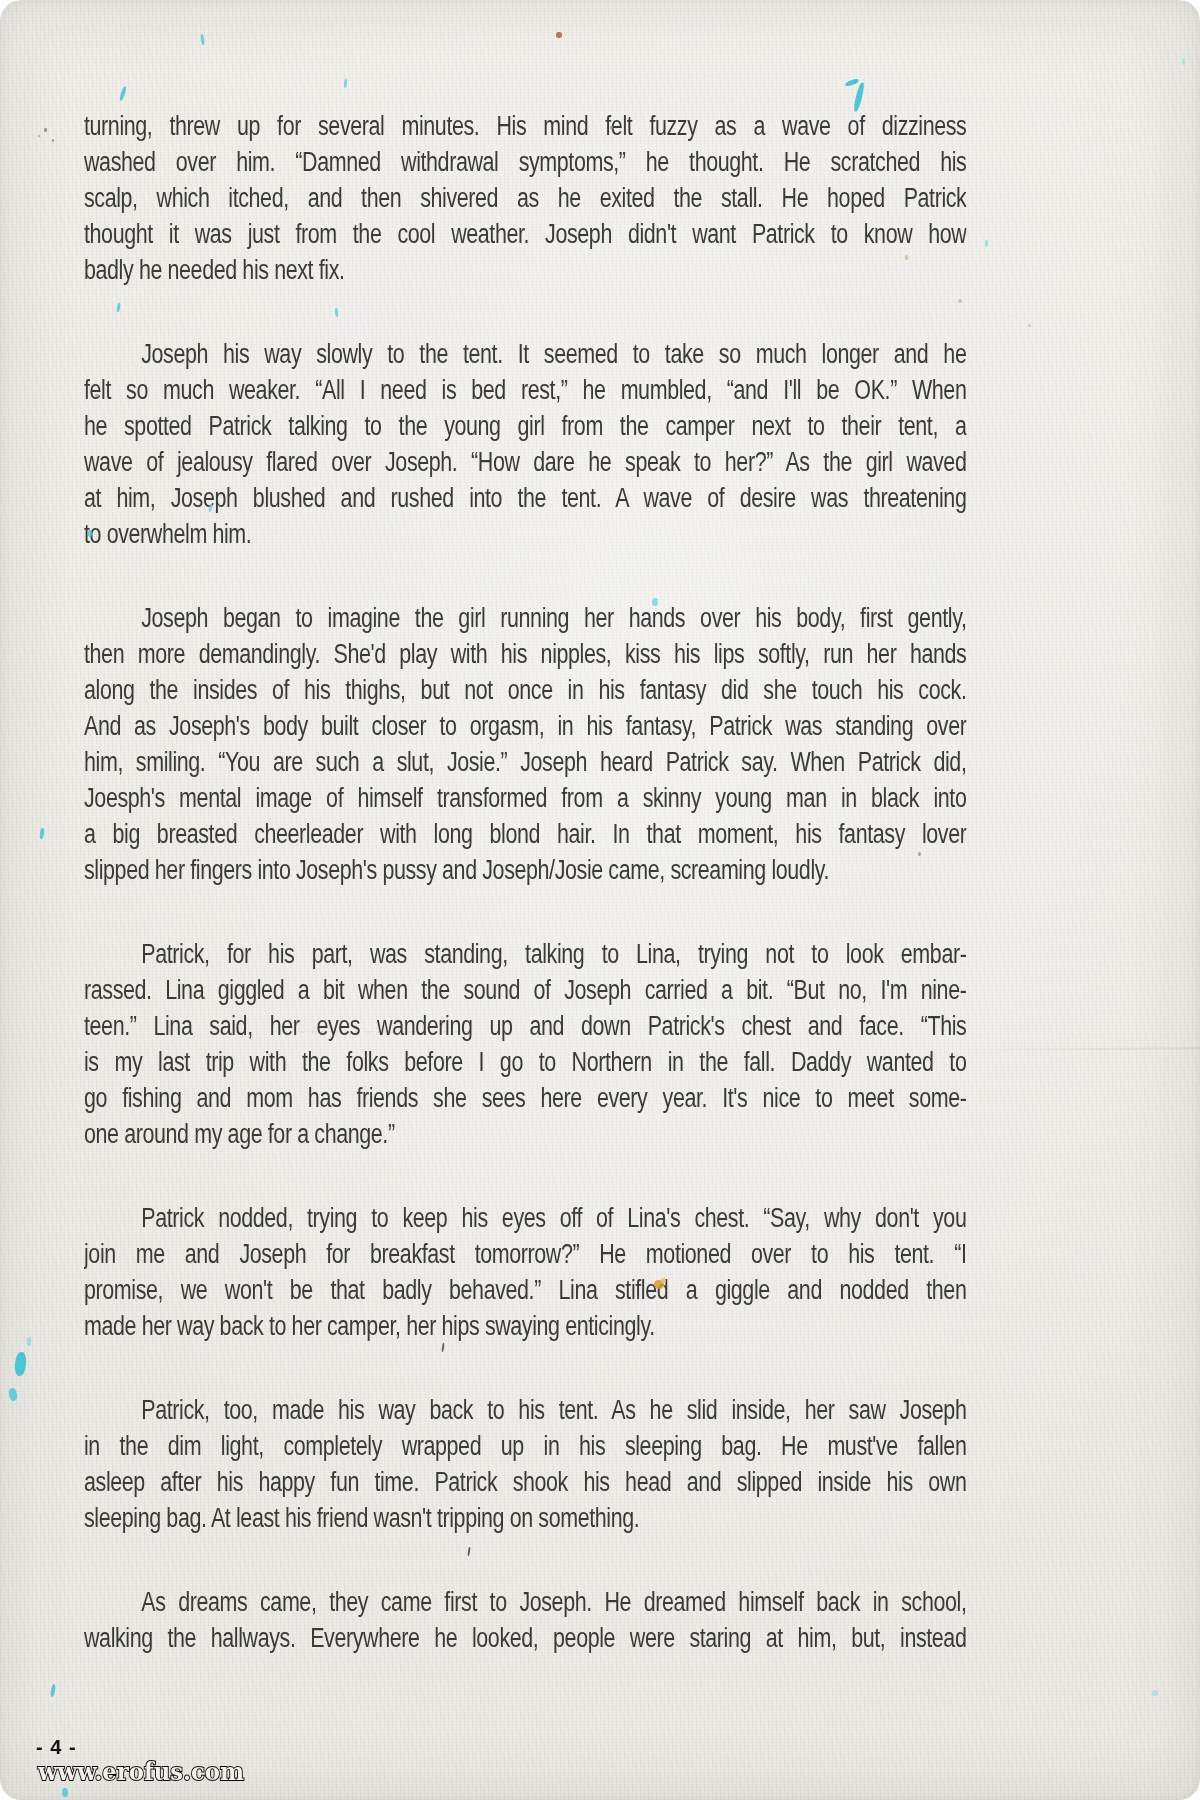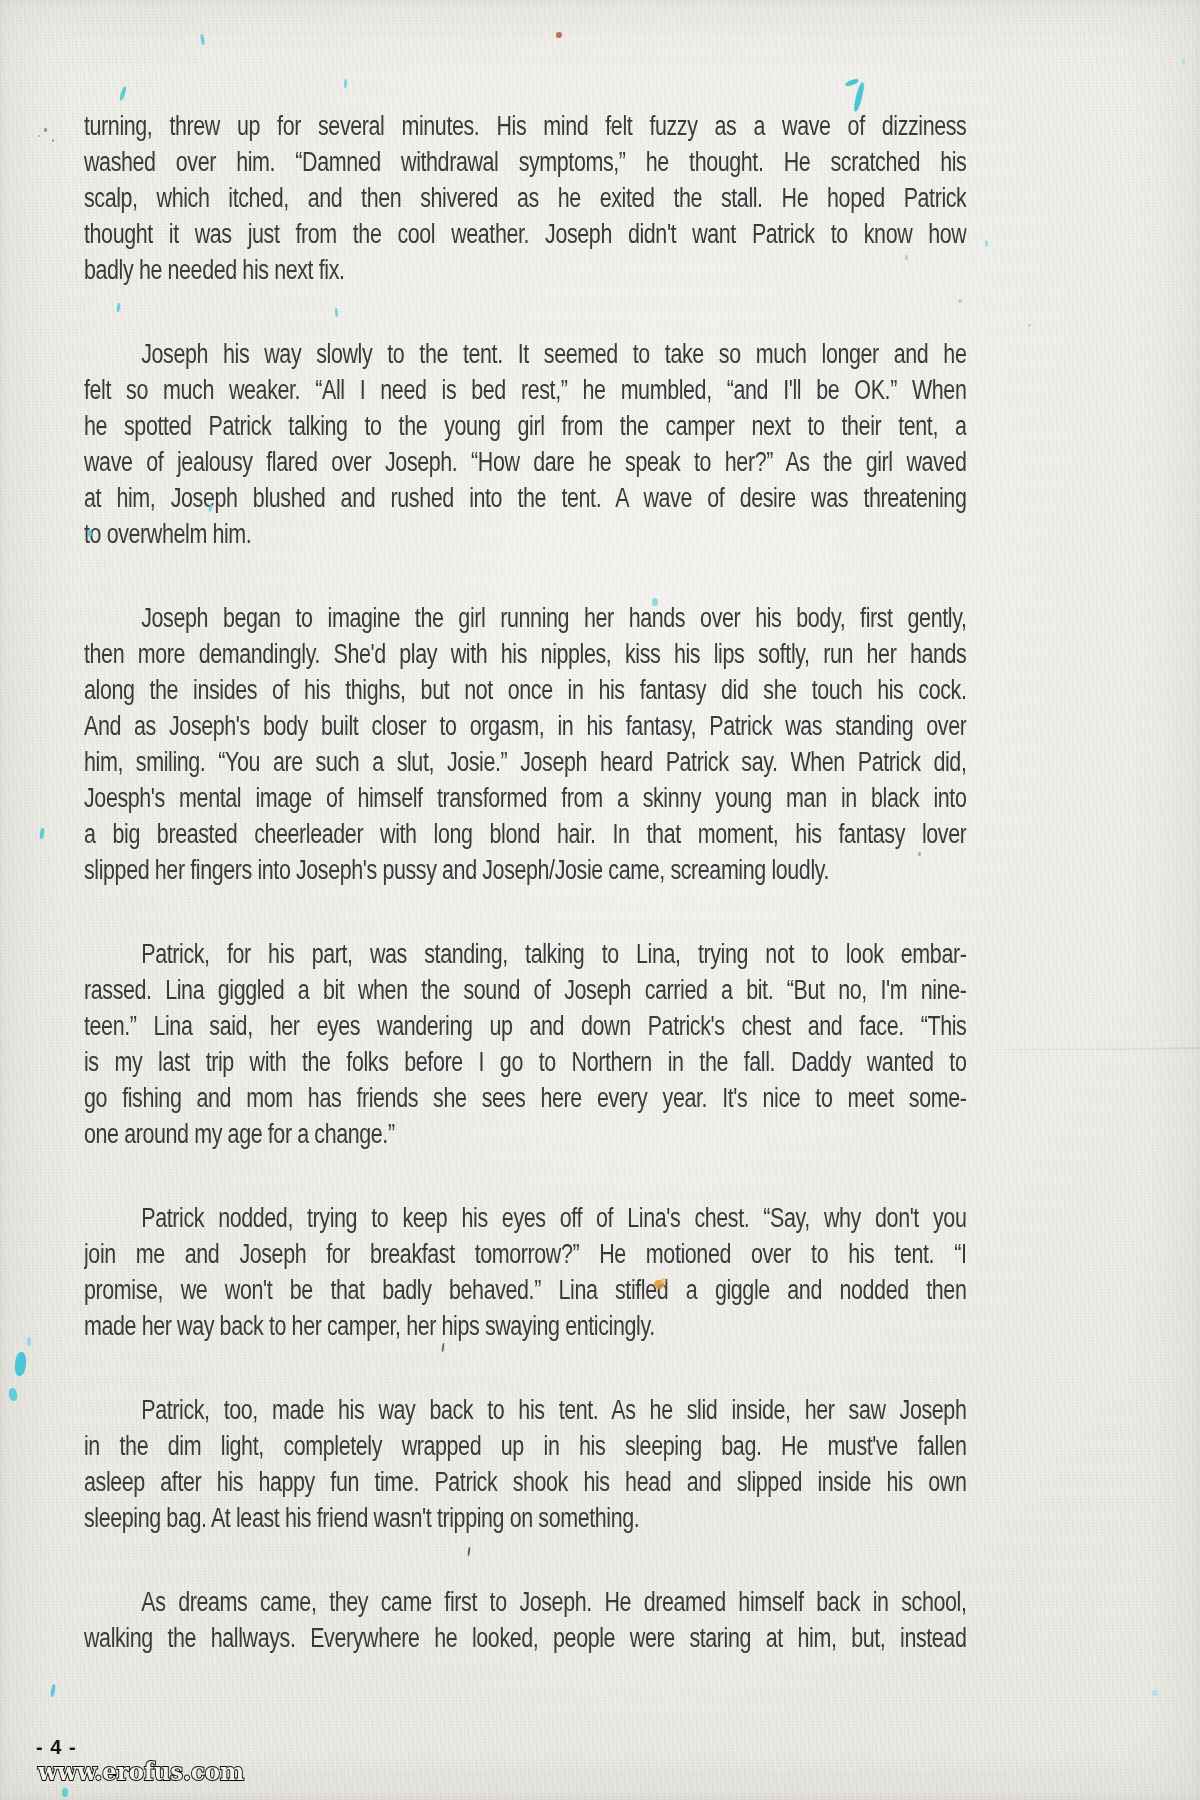--- a/index.html
+++ b/index.html
@@ -10,20 +10,21 @@
   #page {
     position:relative; width:1200px; height:1800px; overflow:hidden;
     background-color:#eeede8;
     background-image:
       radial-gradient(ellipse at 55% 38%, rgba(255,255,255,0.38), rgba(255,255,255,0) 70%),
       repeating-linear-gradient(90deg, rgba(150,148,140,0.07) 0 1px, rgba(0,0,0,0) 1px 4px),
       repeating-linear-gradient(0deg, rgba(150,148,140,0.05) 0 1px, rgba(0,0,0,0) 1px 3px),
       repeating-linear-gradient(76deg, rgba(0,0,0,0.012) 0 3px, rgba(0,0,0,0) 3px 7px),
       linear-gradient(#f0efea, #ecebe6);
     box-shadow: inset 0 0 70px rgba(120,115,100,0.14), inset 0 0 8px rgba(120,115,100,0.10);
+    border-radius: 21px;
   }
   
   #text-block {
     position:absolute; left:84px; top:108px; width:1110px;
     transform:scaleX(0.795); transform-origin:0 0;
     color:#3a3a3a; font-size:27px; letter-spacing:-0.5px; line-height:36px;
   }
   .para { margin:0 0 48px 0; }
   .line { height:36px; overflow:hidden; white-space:normal; }
   .jline { text-align:justify; }

